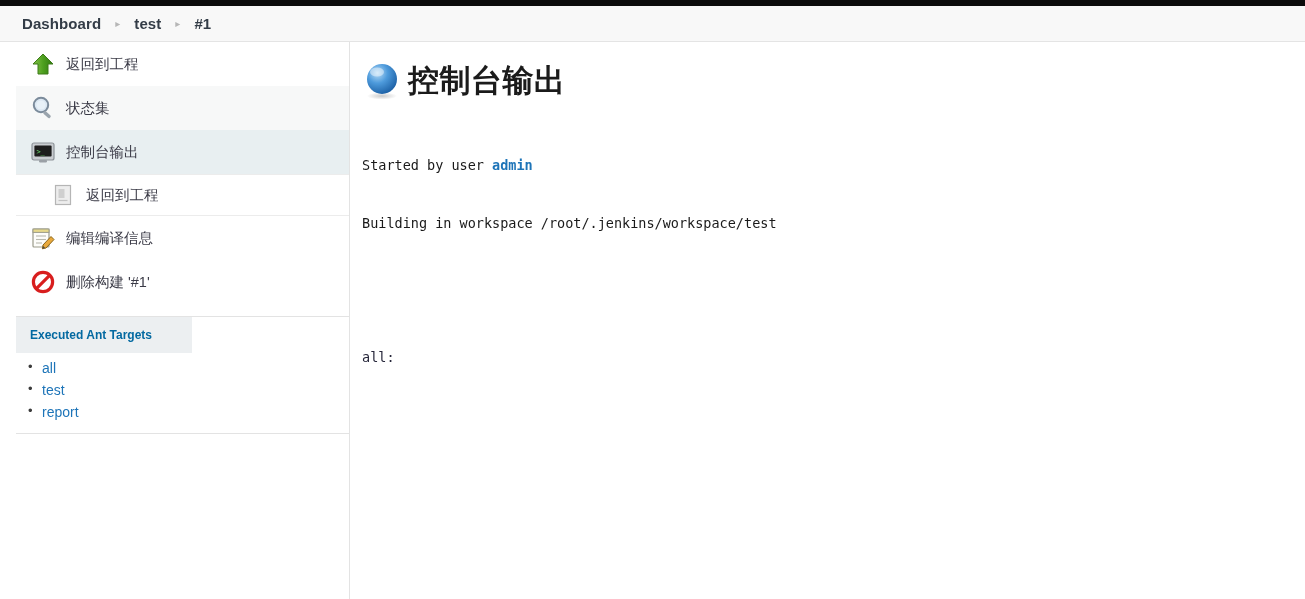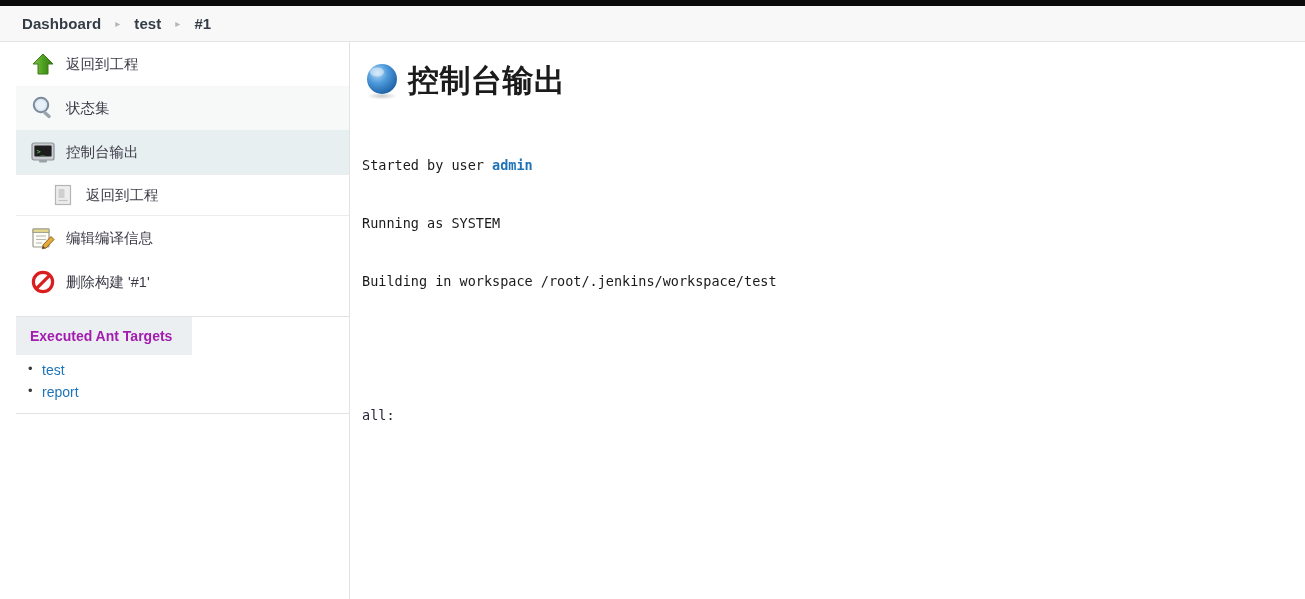--- a/index.html
+++ b/index.html
@@ -66,21 +66,21 @@
   .subtask .label { font-size:14.5px; color:#3a3a46; }
 
   
   .ico-up svg, .ico-sm svg { display:block; }
 
   
   .panel { margin-top:12px; border-top:1px solid #e3e3e3; }
   .panel-head {
     display:inline-block;
     background:#eceff1;
-    font-size:14px; font-weight:bold; color:#a21caf;
+    font-size:12px; font-weight:bold; color:#0369a1;
     padding:11px 16px 11px 14px;
     width:176px;
   }
   .panel-body { padding:4px 0 10px 0; border-bottom:1px solid #e3e3e3; }
   .panel-body ul { margin:0; padding:0 0 0 26px; list-style:none; }
   .panel-body li { position:relative; line-height:21px; }
   .panel-body li:before {
     content:"•"; position:absolute; left:-14px; top:-1px; color:#3b3b3b; font-size:13px;
   }
   .panel-body a { color:#1d74b8; font-size:14px; text-decoration:none; cursor:pointer; }
@@ -204,20 +204,21 @@
             <line x1="6.4" y1="19.6" x2="19.6" y2="6.4" stroke="#d81e1e" stroke-width="3.2"></line>
           </svg>
         </span>
         <span class="label">删除构建 '#1'</span>
       </div>
 
       <div class="panel">
         <div class="panel-head">Executed Ant Targets</div>
         <div class="panel-body">
           <ul>
+            <li><a>all</a></li>
             <li><a>test</a></li>
             <li><a>report</a></li>
           </ul>
         </div>
       </div>
 
     </div>
 
     <div class="main">
 
@@ -238,21 +239,20 @@
             <ellipse cx="20" cy="35" rx="15" ry="3.6" fill="url(#gs)"></ellipse>
             <circle cx="20" cy="18" r="15" fill="url(#gb)"></circle>
             <ellipse cx="15" cy="11" rx="7" ry="4.6" fill="#ffffff" opacity="0.45"></ellipse>
           </svg>
         </span>
         <span class="title">控制台输出</span>
       </div>
 
       <div class="console">
         <div><span>Started by user </span><span class="lnk">admin</span></div>
-        <div>Running as SYSTEM</div>
         <div>Building in workspace /root/.jenkins/workspace/test</div>
 
         <div class="blank"></div>
         <div class="b">all:</div>
         <div class="blank"></div>
         
 
         
         
         

